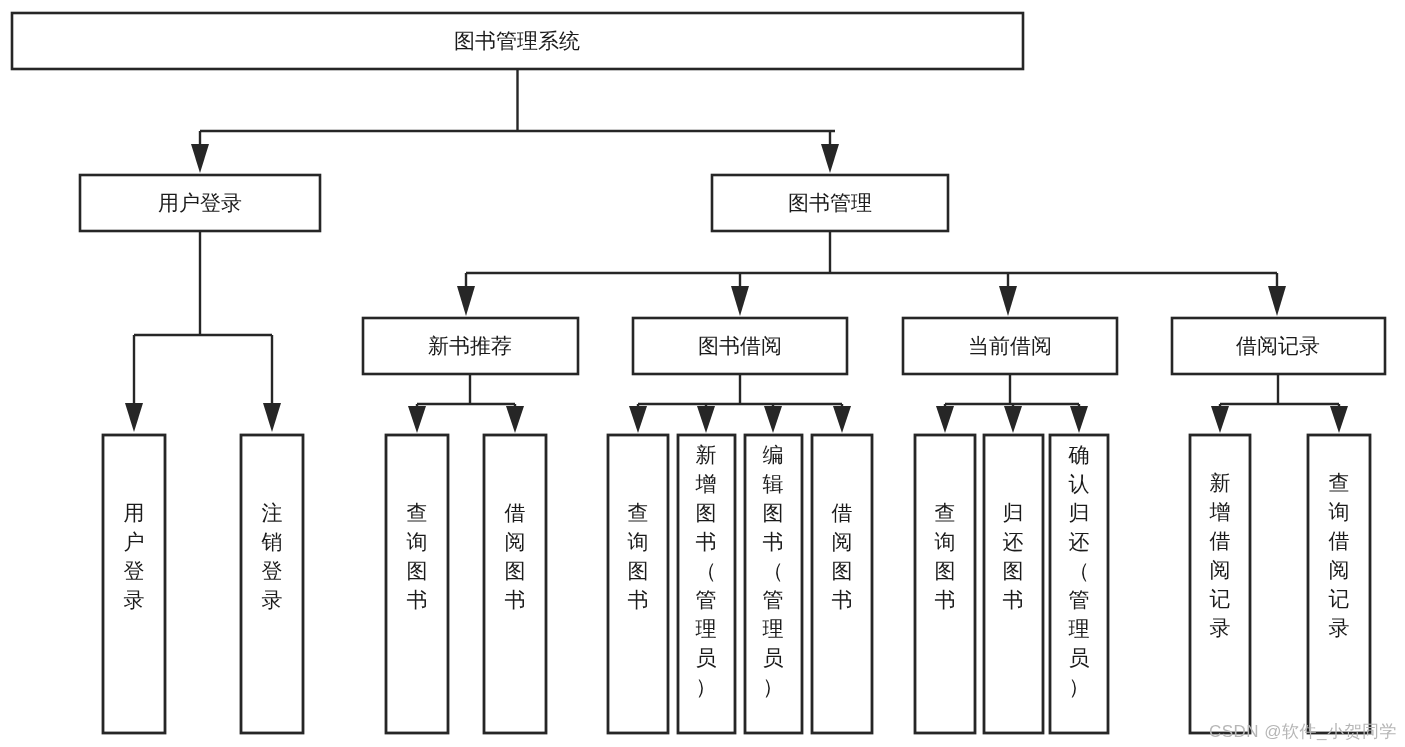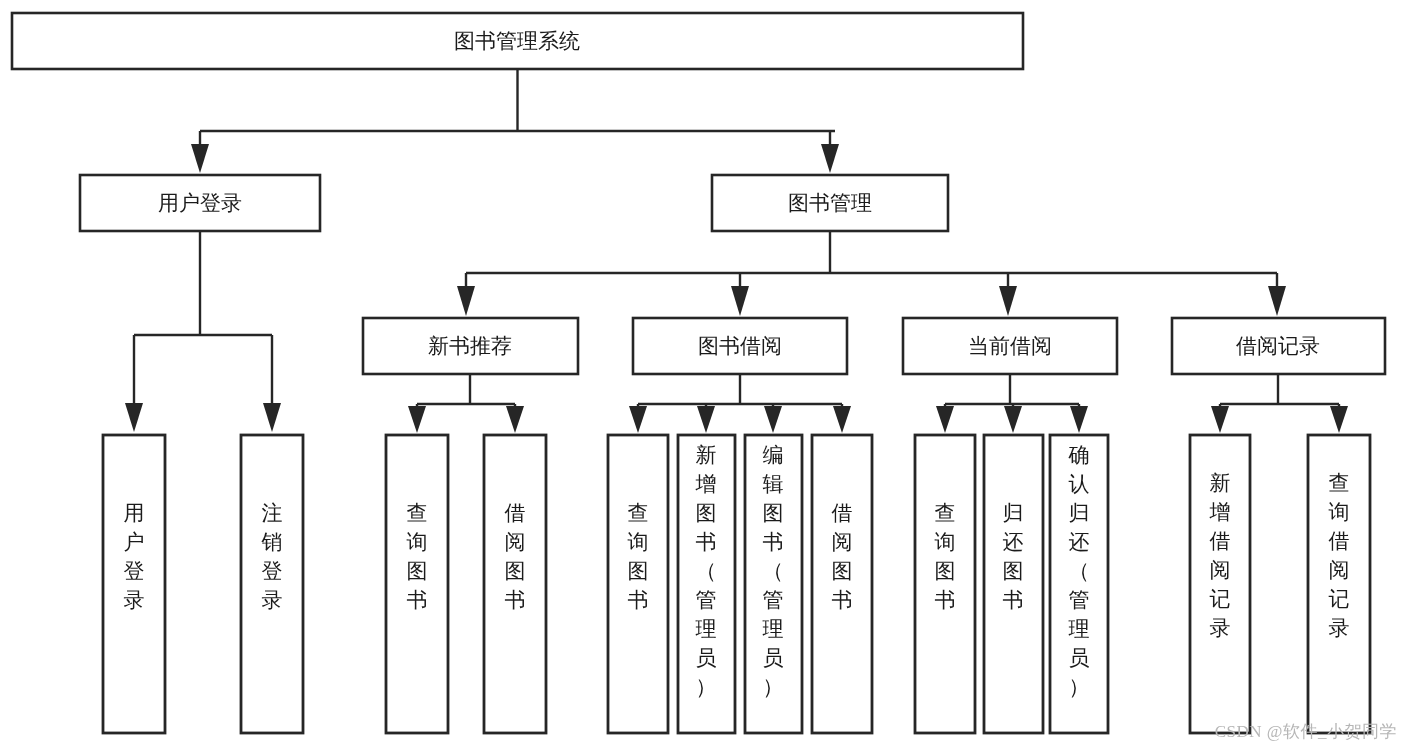--- a/index.html
+++ b/index.html
@@ -57,21 +57,21 @@
     font-family: "DejaVu Sans", "Liberation Sans", sans-serif;
     font-size: 21px;
     text-anchor: middle;
   }
   .watermark {
     position: absolute;
     right: 8px;
     bottom: 4px;
     color: #b6b6b6;
     font-size: 17px;
-    font-family: Liberation Serif, serif;
+    font-family: Liberation Sans, sans-serif;
     letter-spacing: 0.5px;
     white-space: nowrap;
     user-select: none;
   }
 </style>
 </head>
 <body>
 
 <div id="diagram-root">
 

